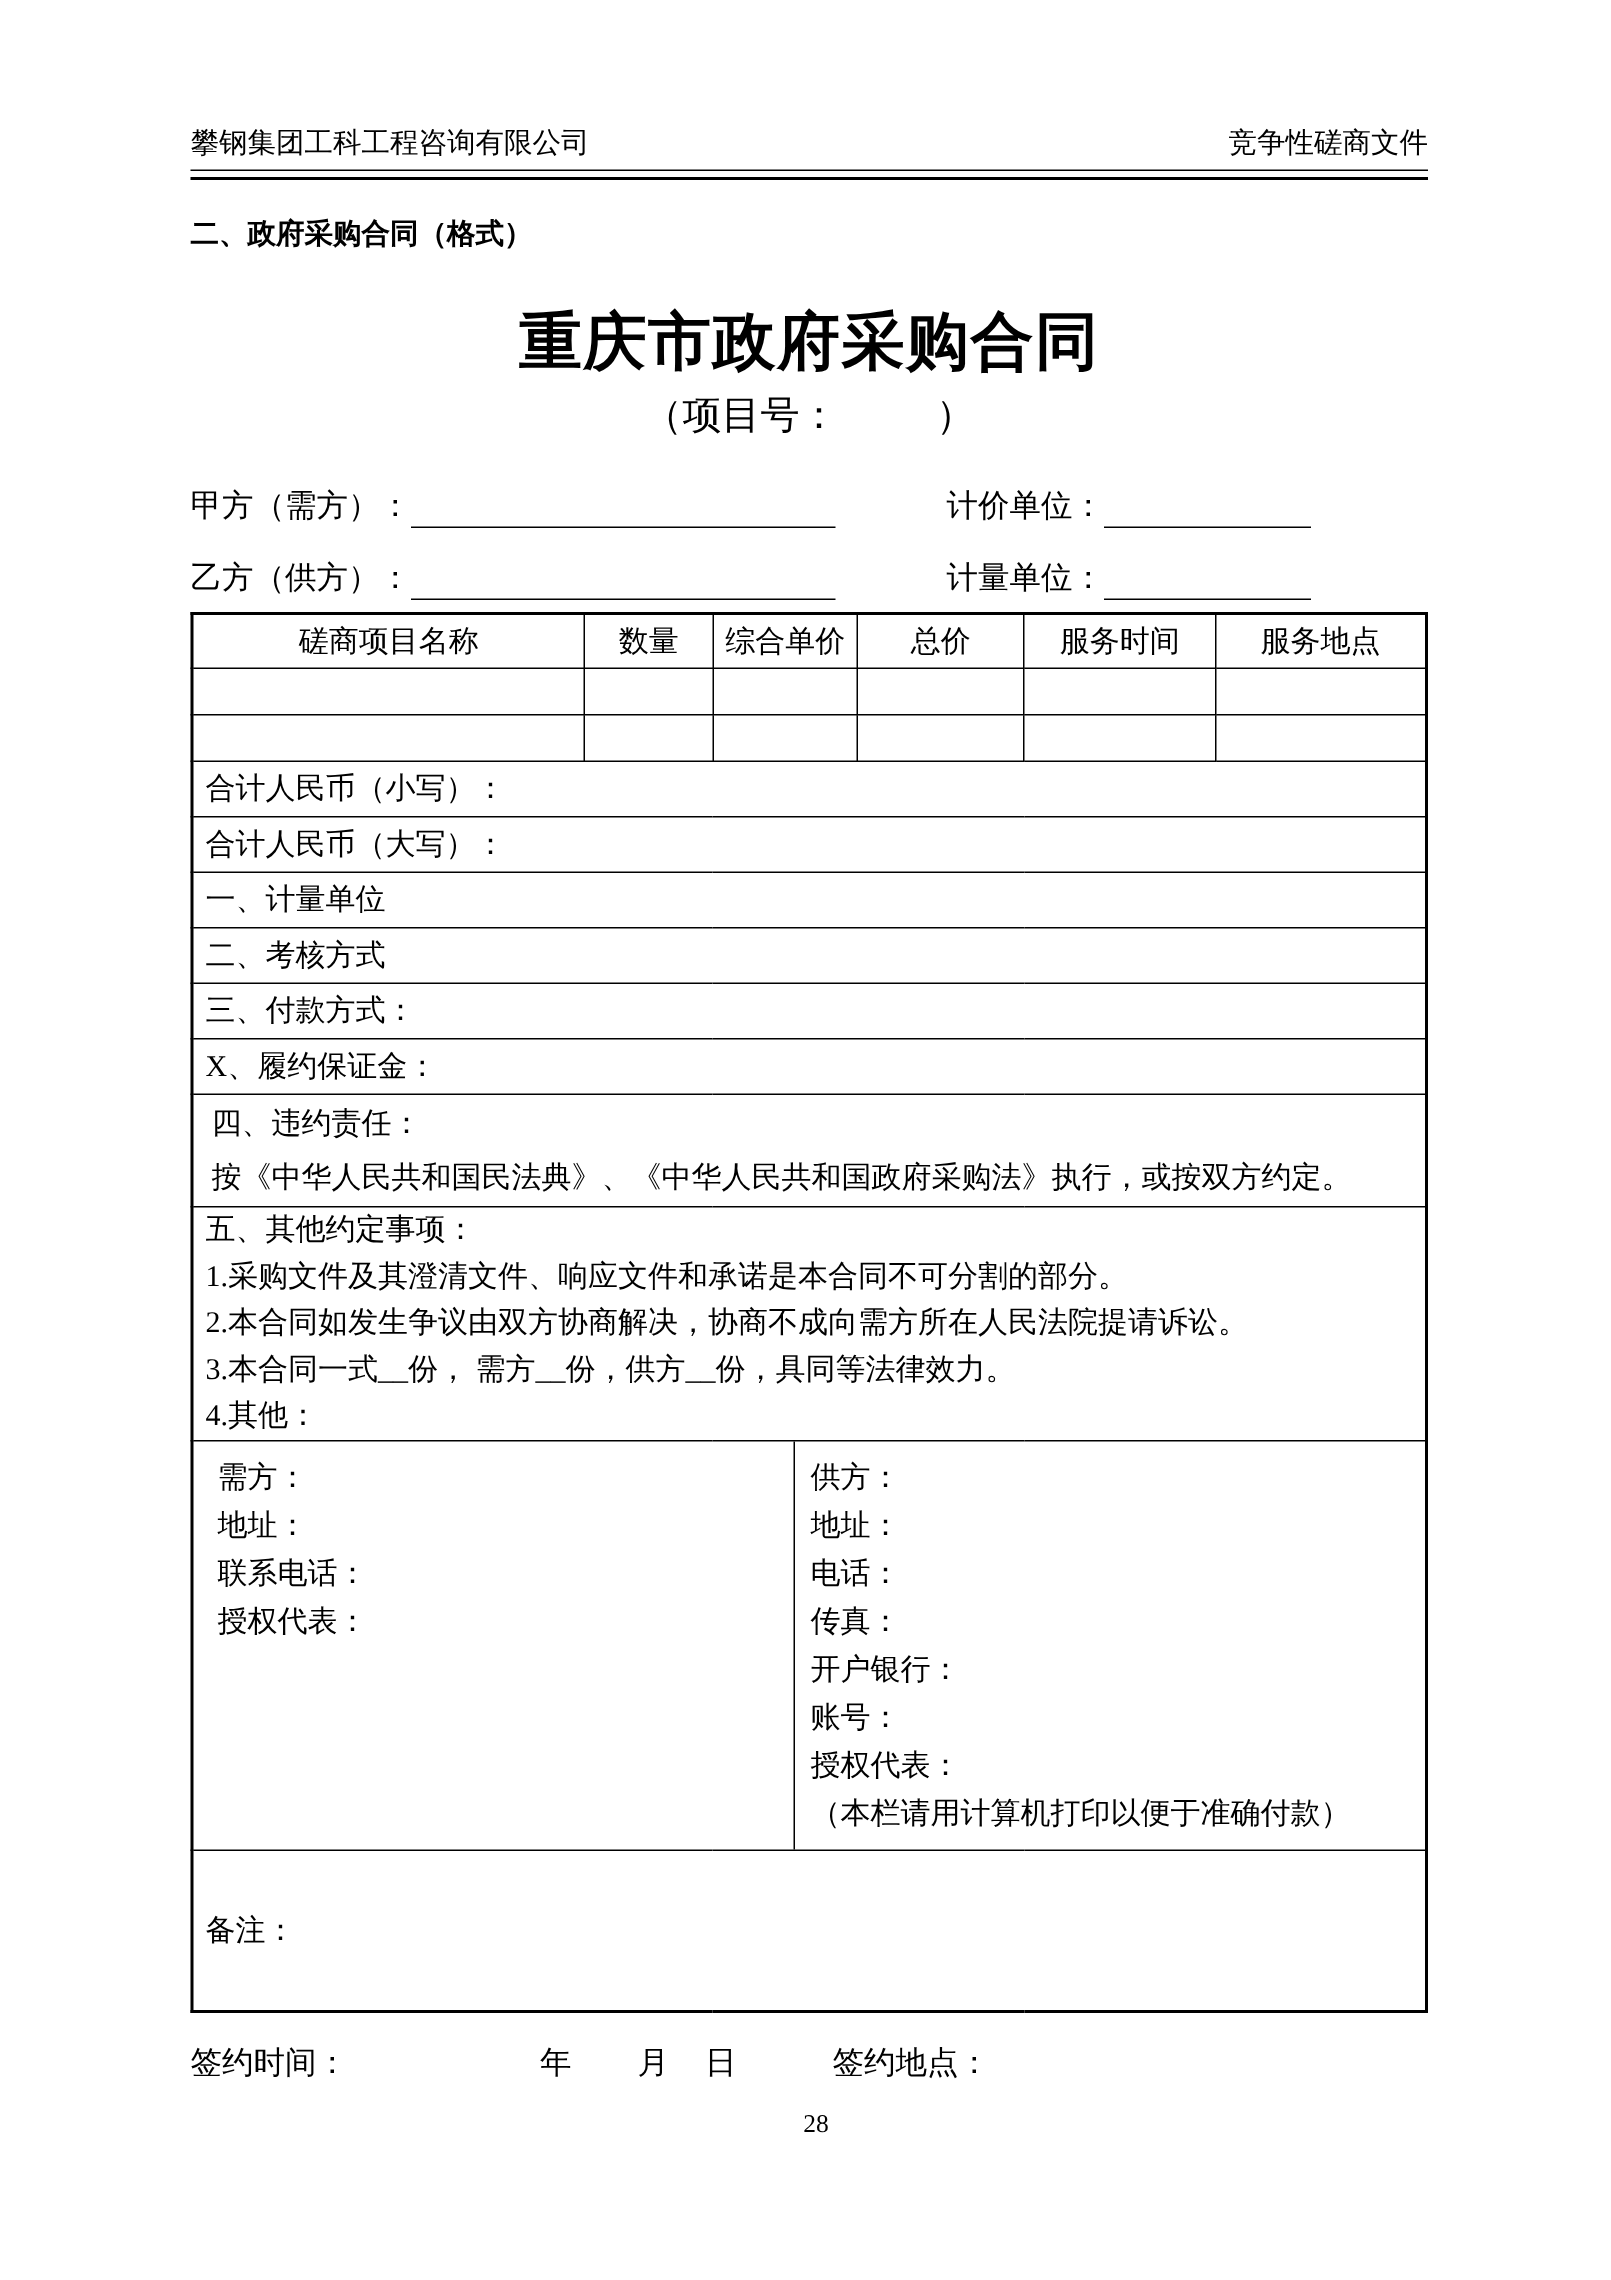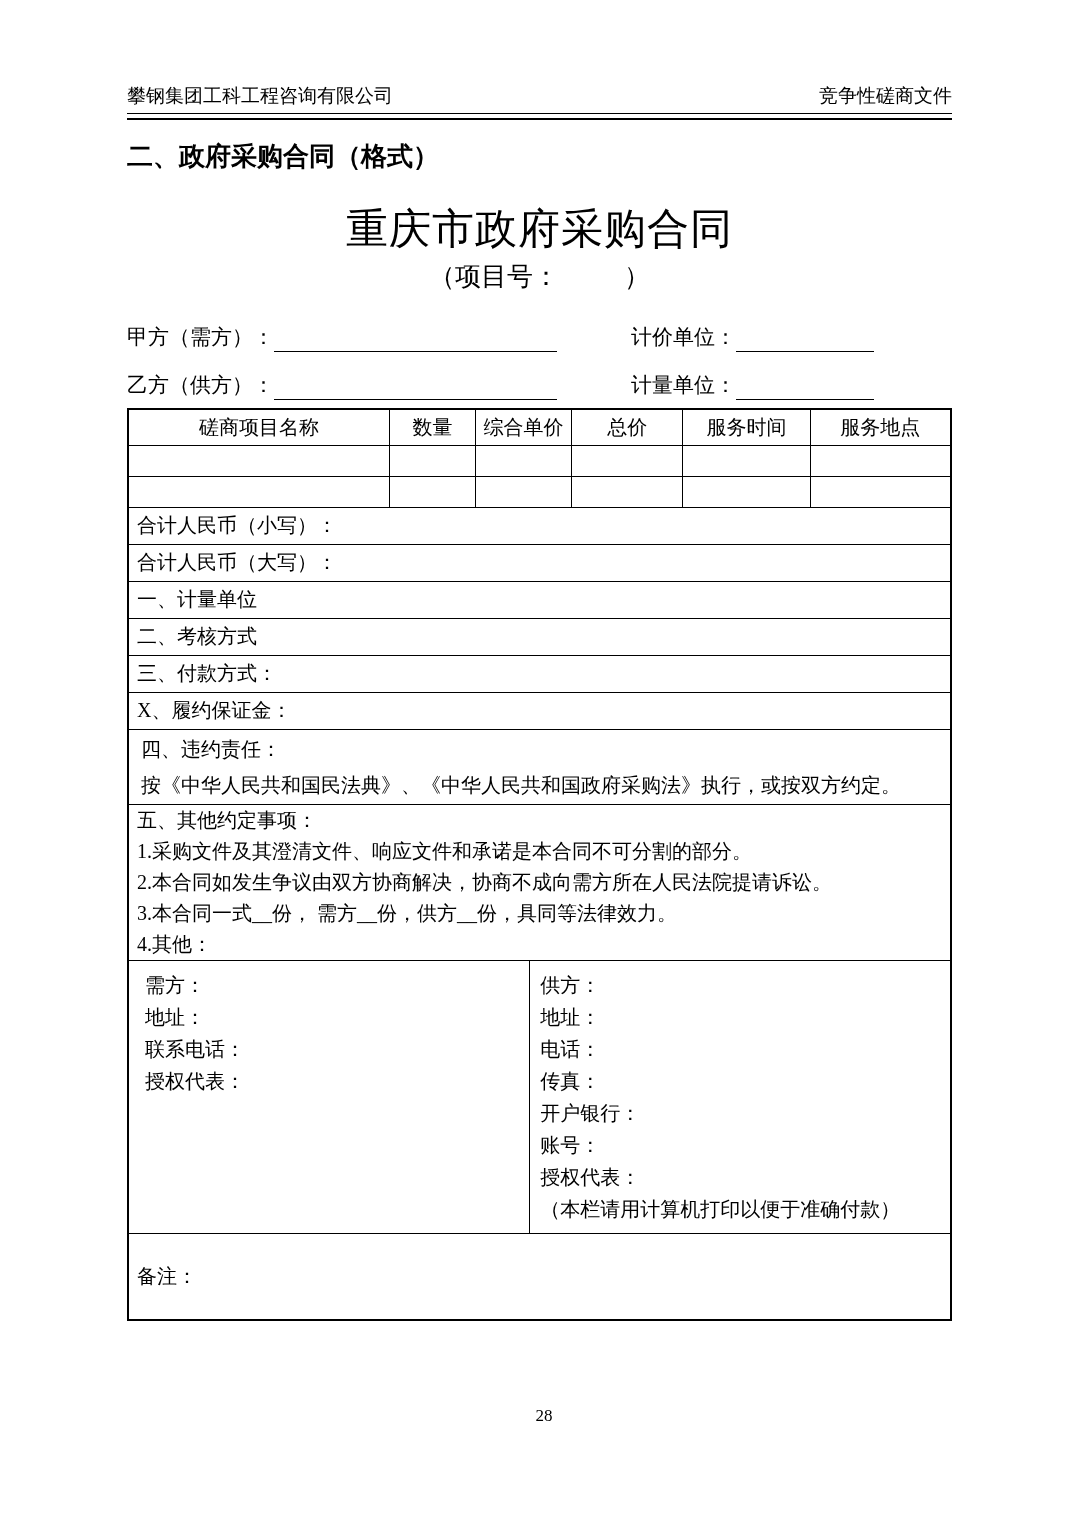--- a/index.html
+++ b/index.html
@@ -20,25 +20,25 @@
     display:flex;justify-content:space-between;align-items:flex-end;
     font-size:19px;line-height:24px;
   }
   .header-rule{
     margin-top:5px;height:4px;
     border-top:1px solid #000;border-bottom:2px solid #000;
   }
   
   .section-title{
     margin-top:20px;
-    font-size:26px;font-weight:bold;line-height:34px;
+    font-size:19px;font-weight:bold;line-height:34px;
   }
   .main-title{
     margin-top:28px;text-align:center;
-    font-size:42px;font-weight:normal;line-height:54px;
+    font-size:42px;font-weight:bold;line-height:54px;
     letter-spacing:1px;
   }
   .sub-title{
     margin-top:4px;text-align:center;
     font-size:26px;line-height:34px;white-space:pre;
   }
   
   .party-row{margin-top:28px;font-size:21px;line-height:30px;display:flex;align-items:flex-end;}
   .party-row.second{margin-top:18px;}
   .blank-line{display:inline-block;border-bottom:1px solid #000;height:24px;}
@@ -63,21 +63,21 @@
   td.cell-breach{padding:7px 8px;}
   td.cell-breach p{margin:4px;line-height:30px;}
   td.cell-breach p + p{margin-top:6px;}
   td.cell-other{padding:6px 8px;}
   td.cell-other p{margin:0;line-height:31px;}
   td.cell-sign{padding:0;}
   .sign-wrap{display:flex;min-height:258px;}
   .sign-left{width:49%;padding:8px 8px;}
   .sign-right{width:51%;border-left:1px solid #000;padding:8px 10px;}
   .sign-left p,.sign-right p{margin:0;line-height:32px;}
-  td.cell-remark{height:87px;vertical-align:top;padding-top:7px;}
+  td.cell-remark{height:108px;vertical-align:top;padding-top:7px;}
   
   .sign-date-line{
     margin-top:18px;font-size:21px;line-height:30px;
     display:flex;align-items:baseline;
   }
   .g-year{margin-left:128px;}
   .g-month{margin-left:44px;}
   .g-day{margin-left:24px;}
   .g-place{margin-left:64px;}
   .page-number{
@@ -205,16 +205,23 @@
             </div>
           </div>
         </td>
       </tr>
       <tr>
         <td colspan="6" class="cell-remark">备注：</td>
       </tr>
     </tbody>
   </table>
 
+  <div class="sign-date-line">
+    <span>签约时间：</span>
+    <span class="g-year">年</span>
+    <span class="g-month">月</span>
+    <span class="g-day">日</span>
+    <span class="g-place">签约地点：</span>
+  </div>
 
 </div>
 
 <div class="page-number">28</div>
 
 </body></html>

